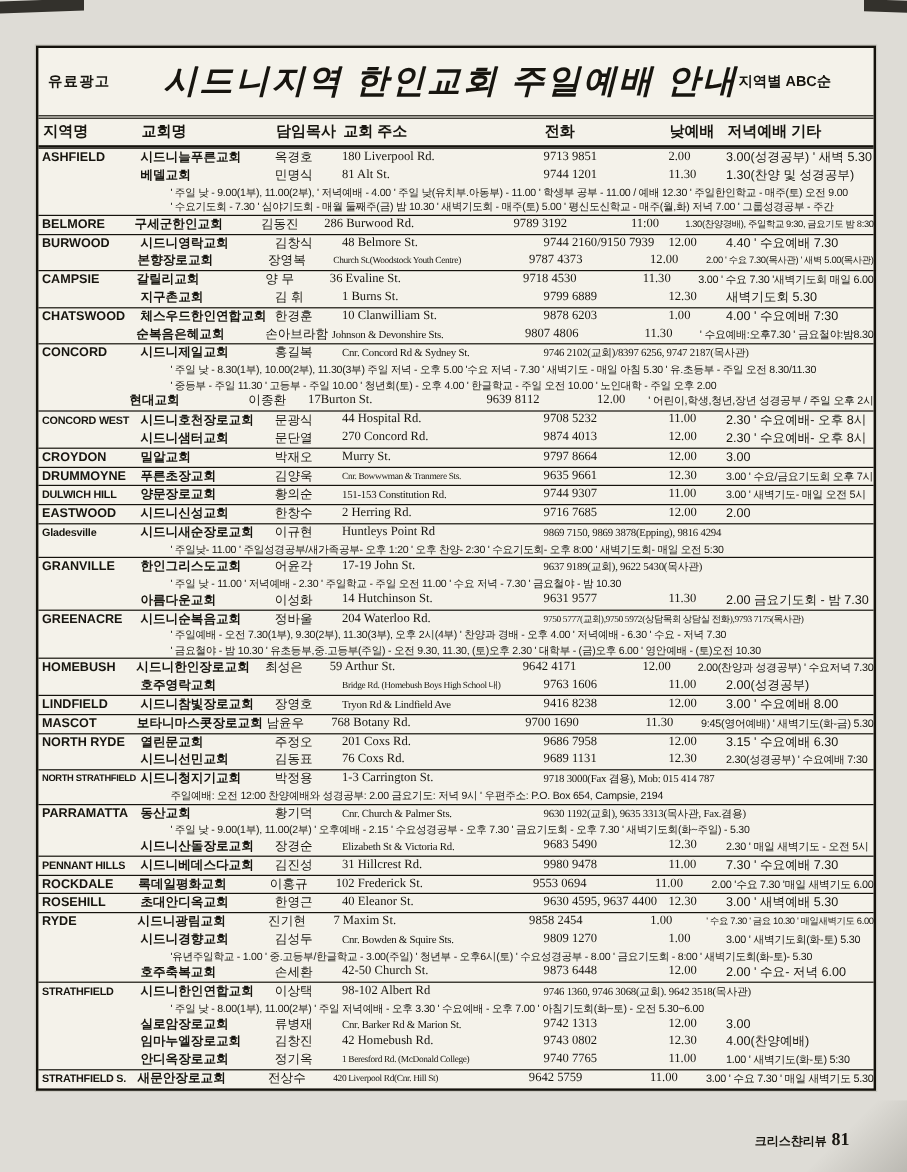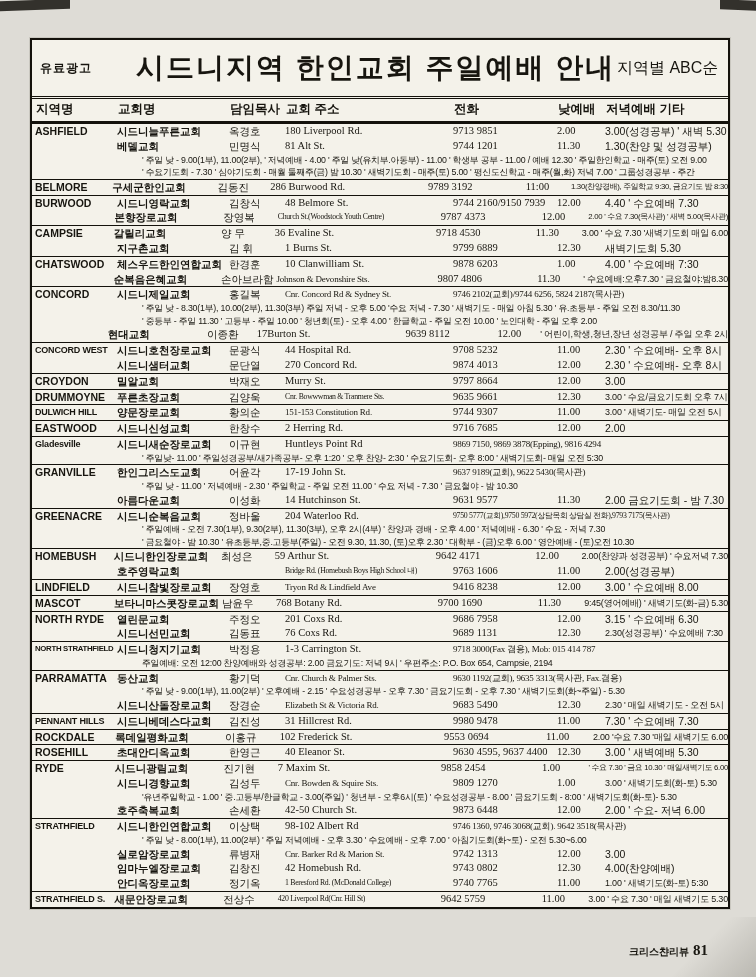--- a/index.html
+++ b/index.html
@@ -18,22 +18,22 @@
     position:absolute; left:30px; top:38px; width:696px;
     border:2.5px solid #14120c; background:#f4f2ea;
     box-shadow:0 0 0 1px #c9c7bf;
   }
   
   .titleband {
     display:flex; align-items:center;
     height:56px; border-bottom:3px double #14120c; padding:0 8px;
   }
   .adlabel { font-size:12px; font-weight:bold; width:110px; letter-spacing:1px; }
-  .maintitle { flex:1; text-align:left; font-size:28px; font-weight:bold; letter-spacing:2px; white-space:nowrap; }
-  .sortlabel { width:120px; text-align:center; font-size:16px; font-weight:normal; white-space:nowrap; }
+  .maintitle { flex:1; text-align:left; font-size:28px; font-weight:bold; letter-spacing:2px; white-space:nowrap;font-style:italic; }
+  .sortlabel { width:120px; text-align:left; font-size:12px; font-weight:bold; white-space:nowrap; }
   
   .colhead { display:flex; border-bottom:2px solid #14120c; font-weight:bold; font-size:12.5px; padding:2px 0 3px 0; }
   .colhead .c { padding-left:4px; }
   
   .c        { box-sizing:border-box; padding-left:3px; overflow:visible; white-space:nowrap; }
   .c.region { width:82px;  font-weight:bold; }
   .c.name   { width:112px; font-weight:bold; }
   .c.pastor { width:56px; }
   .c.address{ width:168px; font-family:"Liberation Serif", serif; }
   .c.phone  { width:104px; font-family:"Liberation Serif", serif; }
@@ -172,21 +172,21 @@
           <div class="c address sz-s">Johnson &amp; Devonshire Sts.</div>
           <div class="c phone ">9807 4806</div>
           <div class="c day">11.30</div>
           <div class="c evening sz-s">' 수요예배:오후7.30 ' 금요철야:밤8.30</div>
         </div>
         <div class="row church new-region">
           <div class="c region ">CONCORD</div>
           <div class="c name">시드니제일교회</div>
           <div class="c pastor">홍길복</div>
           <div class="c address sz-s">Cnr. Concord Rd &amp; Sydney St.</div>
-          <div class="c phone span sz-s">9746 2102(교회)/9744 6256, 5824 2187(목사관)</div>
+          <div class="c phone span sz-s">9746 2102(교회)/8397 6256, 9747 2187(목사관)</div>
         </div>
         <div class="row note">
           <div class="c region"></div>
           <div class="note-text">' 주일 낮 - 8.30(1부), 10.00(2부), 11.30(3부) 주일 저녁 - 오후 5.00 '수요 저녁 - 7.30 ' 새벽기도 - 매일 아침 5.30 ' 유.초등부 - 주일 오전 8.30/11.30</div>
         </div>
         <div class="row note">
           <div class="c region"></div>
           <div class="note-text">' 중등부 - 주일 11.30 ' 고등부 - 주일 10.00 ' 청년회(토) - 오후 4.00 ' 한글학교 - 주일 오전 10.00 ' 노인대학 - 주일 오후 2.00</div>
         </div>
         <div class="row church">

